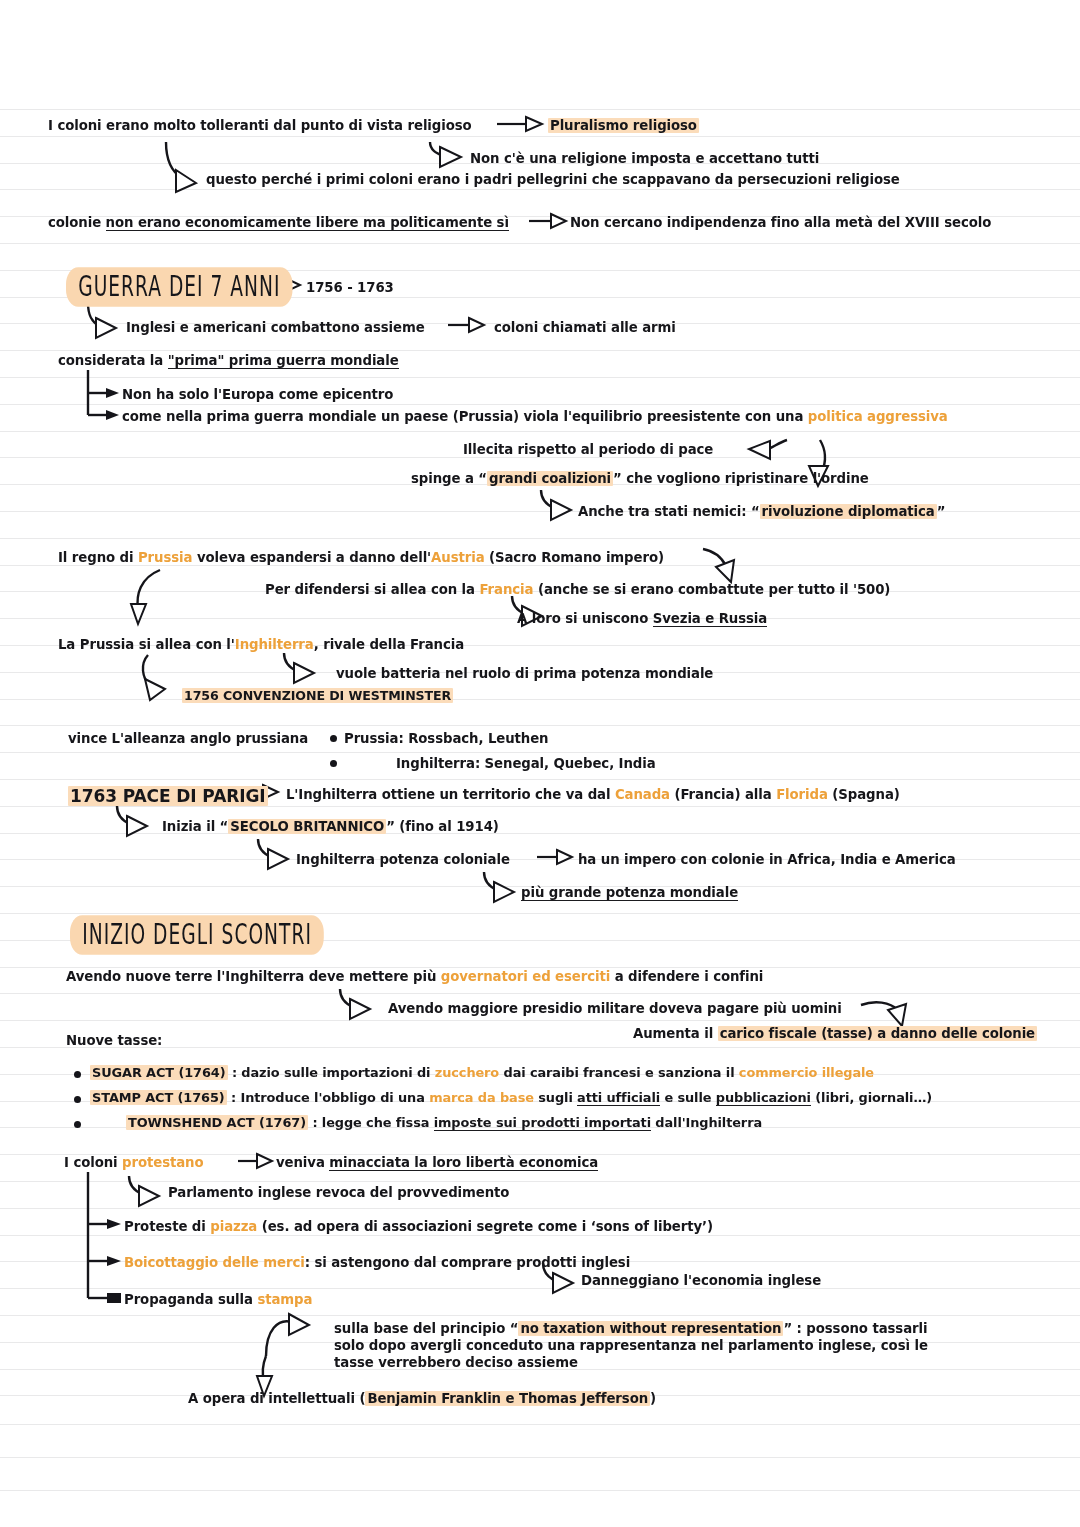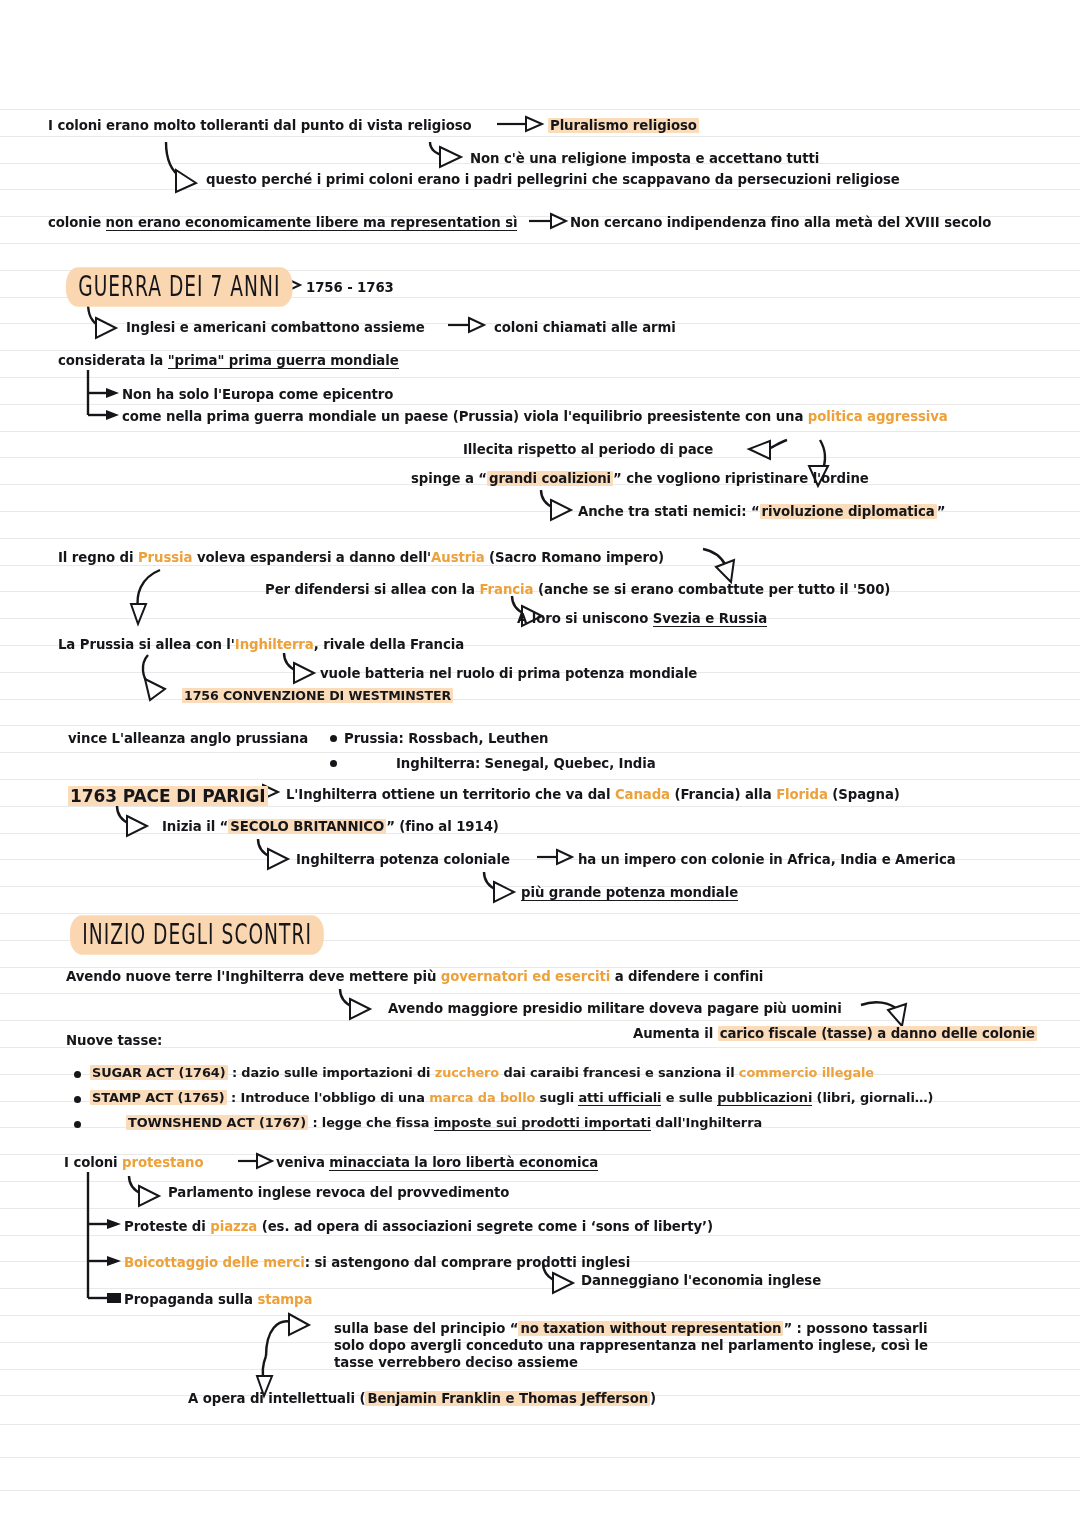--- a/index.html
+++ b/index.html
@@ -300,42 +300,42 @@
       <path d="M266,1356 C262,1366 262,1374 264,1382" stroke-width="2.4"></path>
       <path class="head-open" d="M257,1376 L272,1376 L264,1396 Z"></path>
     </g>
   </svg>
 
   <div class="t" style="left:48px; top:117px;">I coloni erano molto tolleranti dal punto di vista religioso</div>
   <div class="t" style="left:548px; top:117px;"><span class="hl">Pluralismo religioso</span></div>
   <div class="t" style="left:470px; top:150px;">Non c'è una religione imposta e accettano tutti</div>
   <div class="t" style="left:206px; top:171px;">questo perché i primi coloni erano i padri pellegrini che scappavano da persecuzioni religiose</div>
 
-  <div class="t" style="left:48px; top:214px;"><span>colonie </span><span class="ul">non erano economicamente libere ma </span><span class="ul">representation sì</span></div>
+  <div class="t" style="left:48px; top:214px;"><span>colonie </span><span class="ul">non erano economicamente libere ma </span><span class="ul">politicamente sì</span></div>
   <div class="t" style="left:570px; top:214px;">Non cercano indipendenza fino alla metà del XVIII secolo</div>
 
   <div class="sect" style="left:66px; top:272px;">GUERRA DEI 7 ANNI</div>
   <div class="t" style="left:306px; top:279px;">1756 - 1763</div>
 
   <div class="t" style="left:126px; top:319px;">Inglesi e americani combattono assieme</div>
   <div class="t" style="left:494px; top:319px;">coloni chiamati alle armi</div>
 
   <div class="t" style="left:58px; top:352px;"><span>considerata la </span><span class="ul">"prima" prima guerra mondiale</span></div>
   <div class="t" style="left:122px; top:386px;">Non ha solo l'Europa come epicentro</div>
   <div class="t" style="left:122px; top:408px;"><span>come nella prima guerra mondiale un paese (Prussia) viola l'equilibrio preesistente con una </span><span class="or">politica aggressiva</span></div>
 
   <div class="t" style="left:463px; top:441px;">Illecita rispetto al periodo di pace</div>
   <div class="t" style="left:411px; top:470px;"><span>spinge a “</span><span class="hl">grandi coalizioni</span><span>” che vogliono ripristinare l'ordine</span></div>
   <div class="t" style="left:578px; top:503px;"><span>Anche tra stati nemici: “</span><span class="hl">rivoluzione diplomatica</span><span>”</span></div>
 
   <div class="t" style="left:58px; top:549px;"><span>Il regno di </span><span class="or">Prussia</span><span> voleva espandersi a danno dell'</span><span class="or">Austria</span><span> (Sacro Romano impero)</span></div>
   <div class="t" style="left:265px; top:581px;"><span>Per difendersi si allea con la </span><span class="or">Francia</span><span> (anche se si erano combattute per tutto il '500)</span></div>
   <div class="t" style="left:517px; top:610px;"><span>A loro si uniscono </span><span class="ul">Svezia e Russia</span></div>
   <div class="t" style="left:58px; top:636px;"><span>La Prussia si allea con l'</span><span class="or">Inghilterra</span><span>, rivale della Francia</span></div>
-  <div class="t" style="left:320px; top:665px;">vuole batteria nel ruolo di prima potenza mondiale</div>
+  <div class="t" style="left:336px; top:665px;">vuole batteria nel ruolo di prima potenza mondiale</div>
   <div class="t" style="left:182px; top:688px; font-size:12.6px;"><span class="hlb">1756 CONVENZIONE DI WESTMINSTER</span></div>
 
   <div class="t" style="left:68px; top:730px;">vince L'alleanza anglo prussiana</div>
   <div class="bullet" style="left:330px; top:735px;"></div>
   <div class="t" style="left:344px; top:730px;">Prussia: Rossbach, Leuthen</div>
   <div class="bullet" style="left:330px; top:760px;"></div>
   <div class="t" style="left:352px; top:755px;margin-left:44px;">Inghilterra: Senegal, Quebec, India</div>
 
   <div class="t" style="left:68px; top:786px; font-size:17px;"><span class="hlb">1763 PACE DI PARIGI</span></div>
   <div class="t" style="left:286px; top:786px;"><span>L'Inghilterra ottiene  un territorio che va dal </span><span class="or">Canada</span><span> (Francia) alla </span><span class="or">Florida</span><span> (Spagna)</span></div>
@@ -349,21 +349,21 @@
 
   <div class="t" style="left:66px; top:968px;"><span>Avendo nuove terre l'Inghilterra deve mettere più </span><span class="or">governatori ed eserciti</span><span> a difendere i confini</span></div>
   <div class="t" style="left:388px; top:1000px;">Avendo maggiore presidio militare doveva pagare più uomini</div>
   <div class="t" style="left:633px; top:1025px;"><span>Aumenta il </span><span class="hl">carico fiscale (tasse) a danno delle colonie</span></div>
   <div class="t" style="left:66px; top:1032px;">Nuove tasse:</div>
 
   <div class="bullet" style="left:74px; top:1071px;"></div>
   <div class="t" style="left:90px; top:1065px; font-size:12.9px;"><span class="hlb">SUGAR ACT (1764)</span><span> : </span><span>dazio sulle importazioni di </span><span class="or">zucchero</span><span> dai caraibi francesi e sanziona il </span><span class="or">commercio illegale</span></div>
 
   <div class="bullet" style="left:74px; top:1096px;"></div>
-  <div class="t" style="left:90px; top:1090px; font-size:12.9px;"><span class="hlb">STAMP ACT (1765)</span><span> : </span><span>Introduce l'obbligo di una </span><span class="or">marca da bollo</span><span> sugli </span><span class="ul">atti ufficiali</span><span> e sulle </span><span class="ul">pubblicazioni</span><span> (libri, giornali…)</span></div>
+  <div class="t" style="left:90px; top:1090px; font-size:12.9px;"><span class="hlb">STAMP ACT (1765)</span><span> : </span><span>Introduce l'obbligo di una </span><span class="or">marca da base</span><span> sugli </span><span class="ul">atti ufficiali</span><span> e sulle </span><span class="ul">pubblicazioni</span><span> (libri, giornali…)</span></div>
 
   <div class="bullet" style="left:74px; top:1121px;"></div>
   <div class="t" style="left:90px; top:1115px; font-size:12.9px;padding-left:36px;"><span class="hlb">TOWNSHEND ACT (1767)</span><span> : </span><span>legge che fissa </span><span class="ul">imposte sui prodotti importati</span><span> dall'Inghilterra</span></div>
 
   <div class="t" style="left:64px; top:1154px;"><span>I coloni </span><span class="or">protestano</span></div>
   <div class="t" style="left:276px; top:1154px;"><span>veniva </span><span class="ul">minacciata la loro libertà economica</span></div>
   <div class="t" style="left:168px; top:1184px;">Parlamento inglese revoca del provvedimento</div>
 
   <div class="t" style="left:124px; top:1254px;"><span class="or">Boicottaggio delle merci</span><span>: si astengono dal comprare prodotti inglesi</span></div>
   <div class="t" style="left:124px; top:1218px;"><span>Proteste di </span><span class="or">piazza</span><span> (es. ad opera di associazioni segrete come i ‘sons of liberty’)</span></div>

